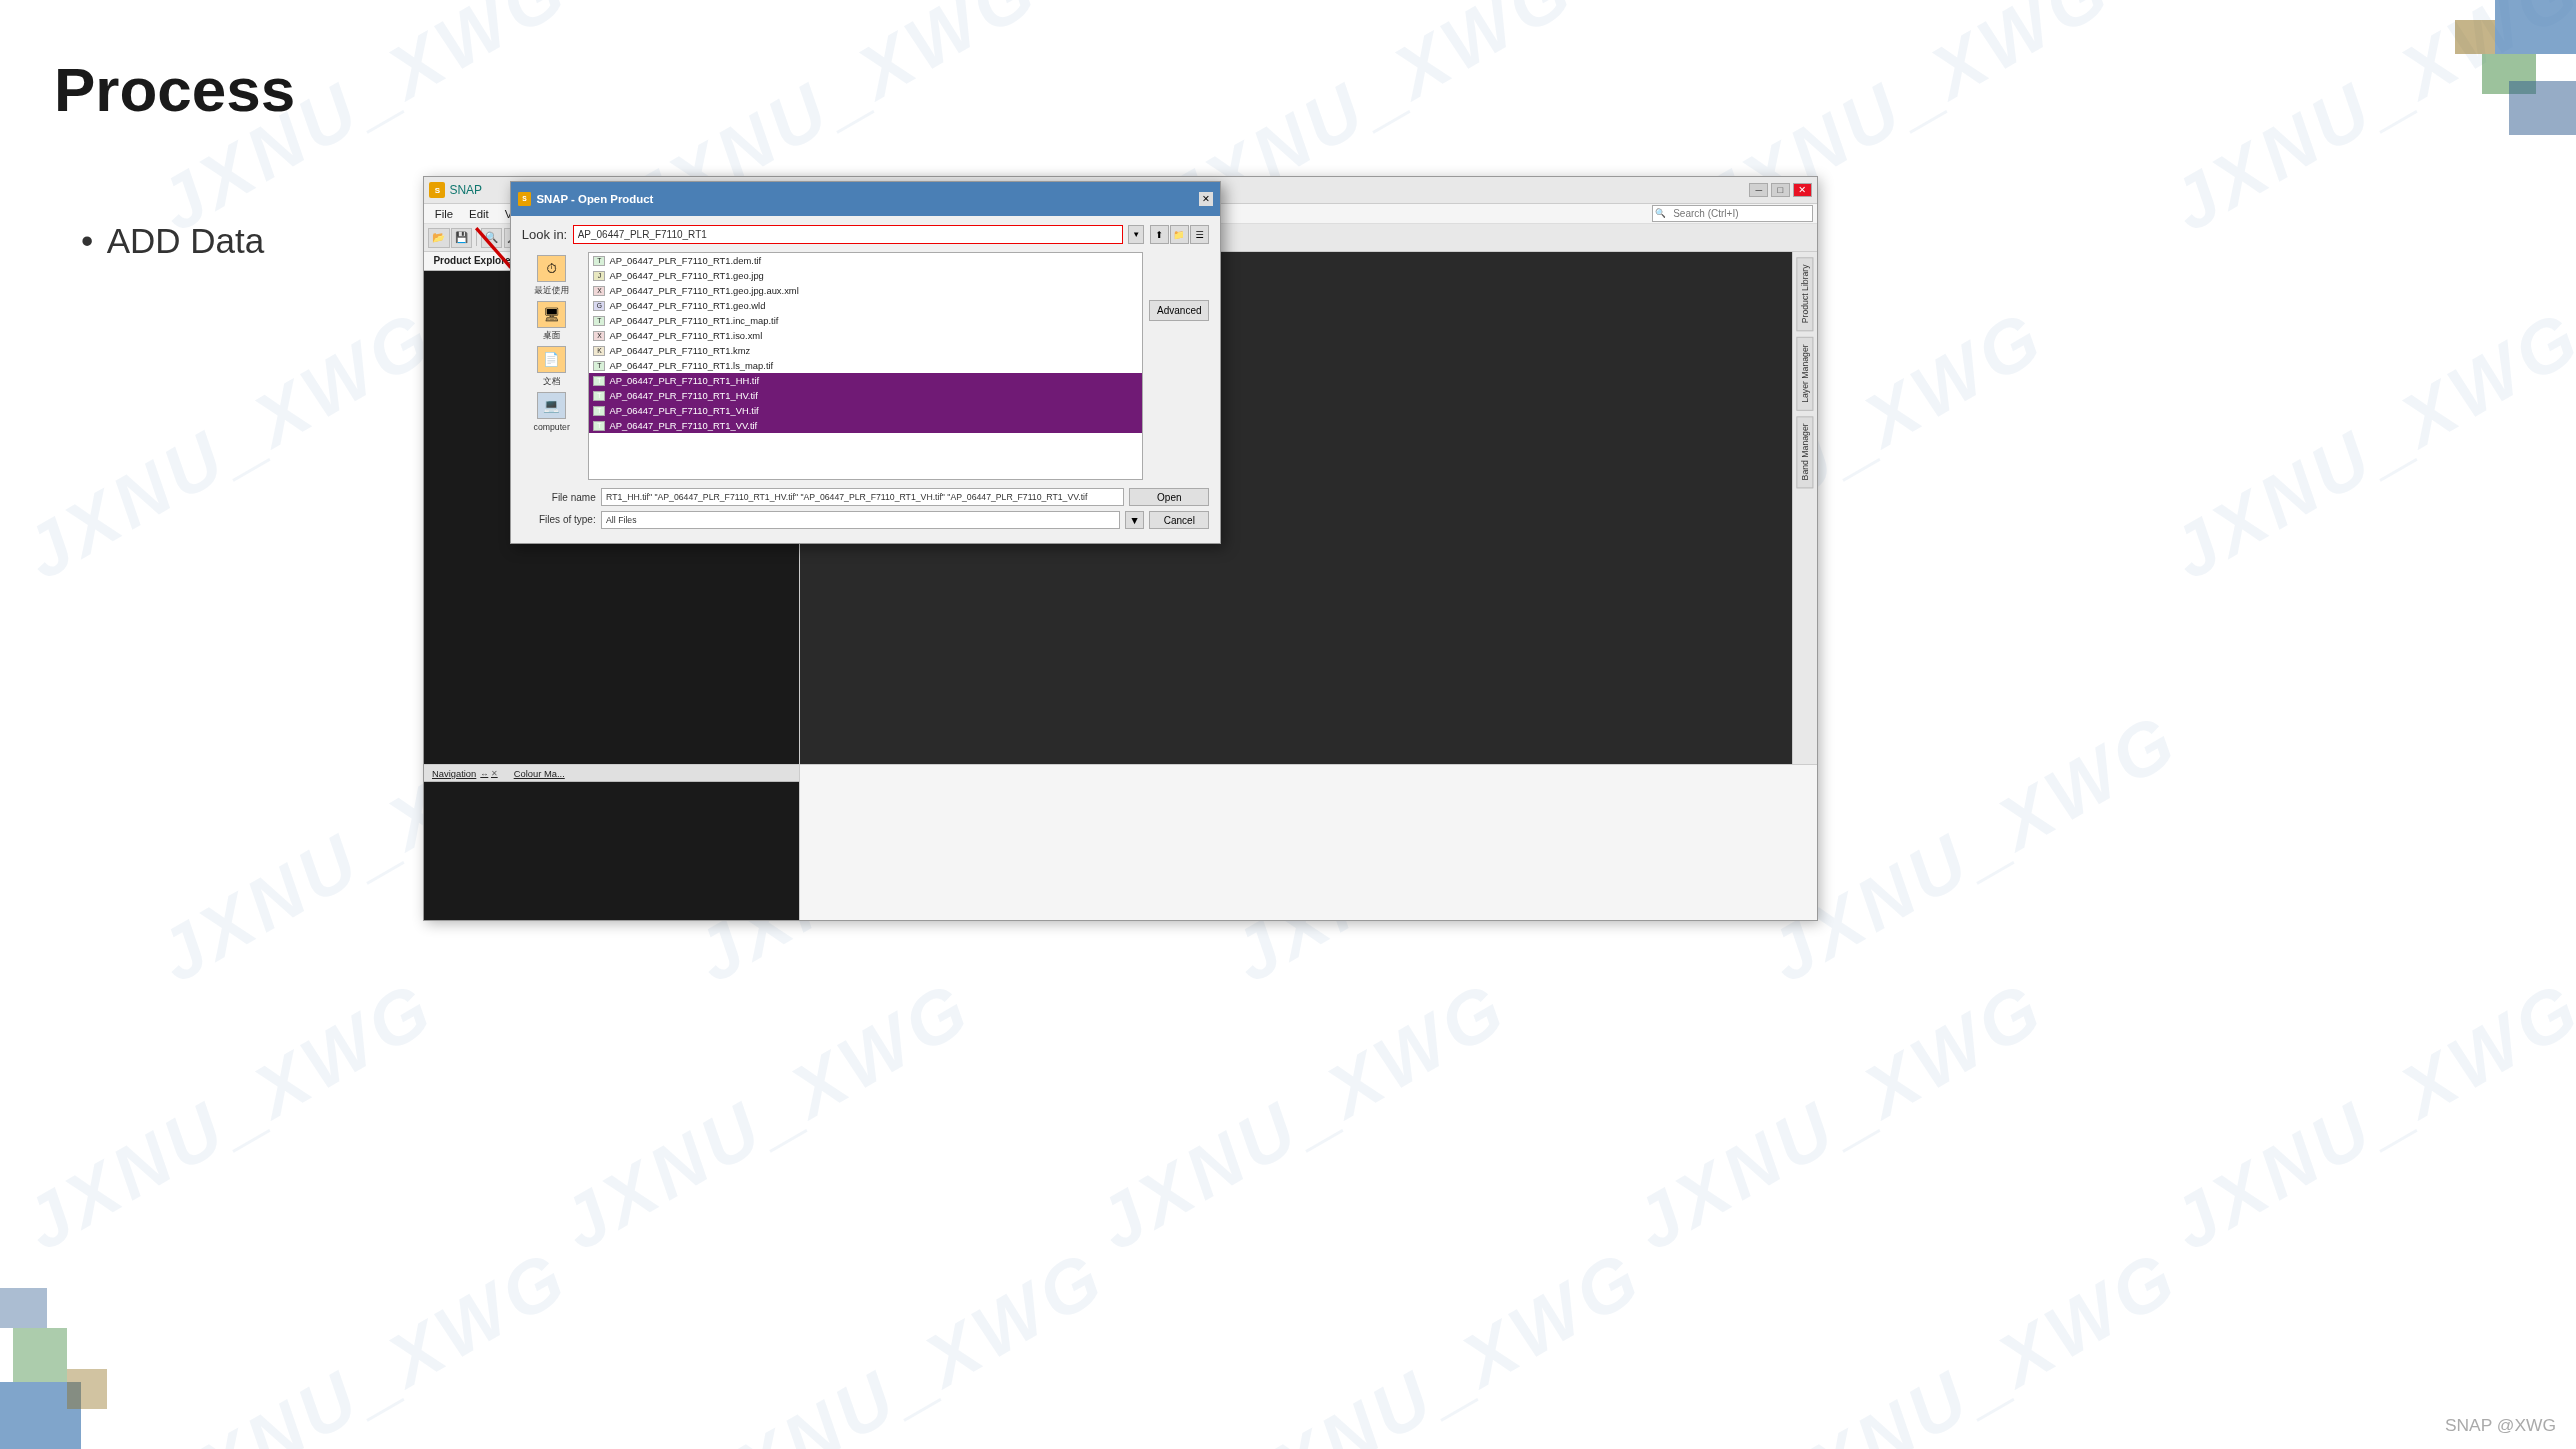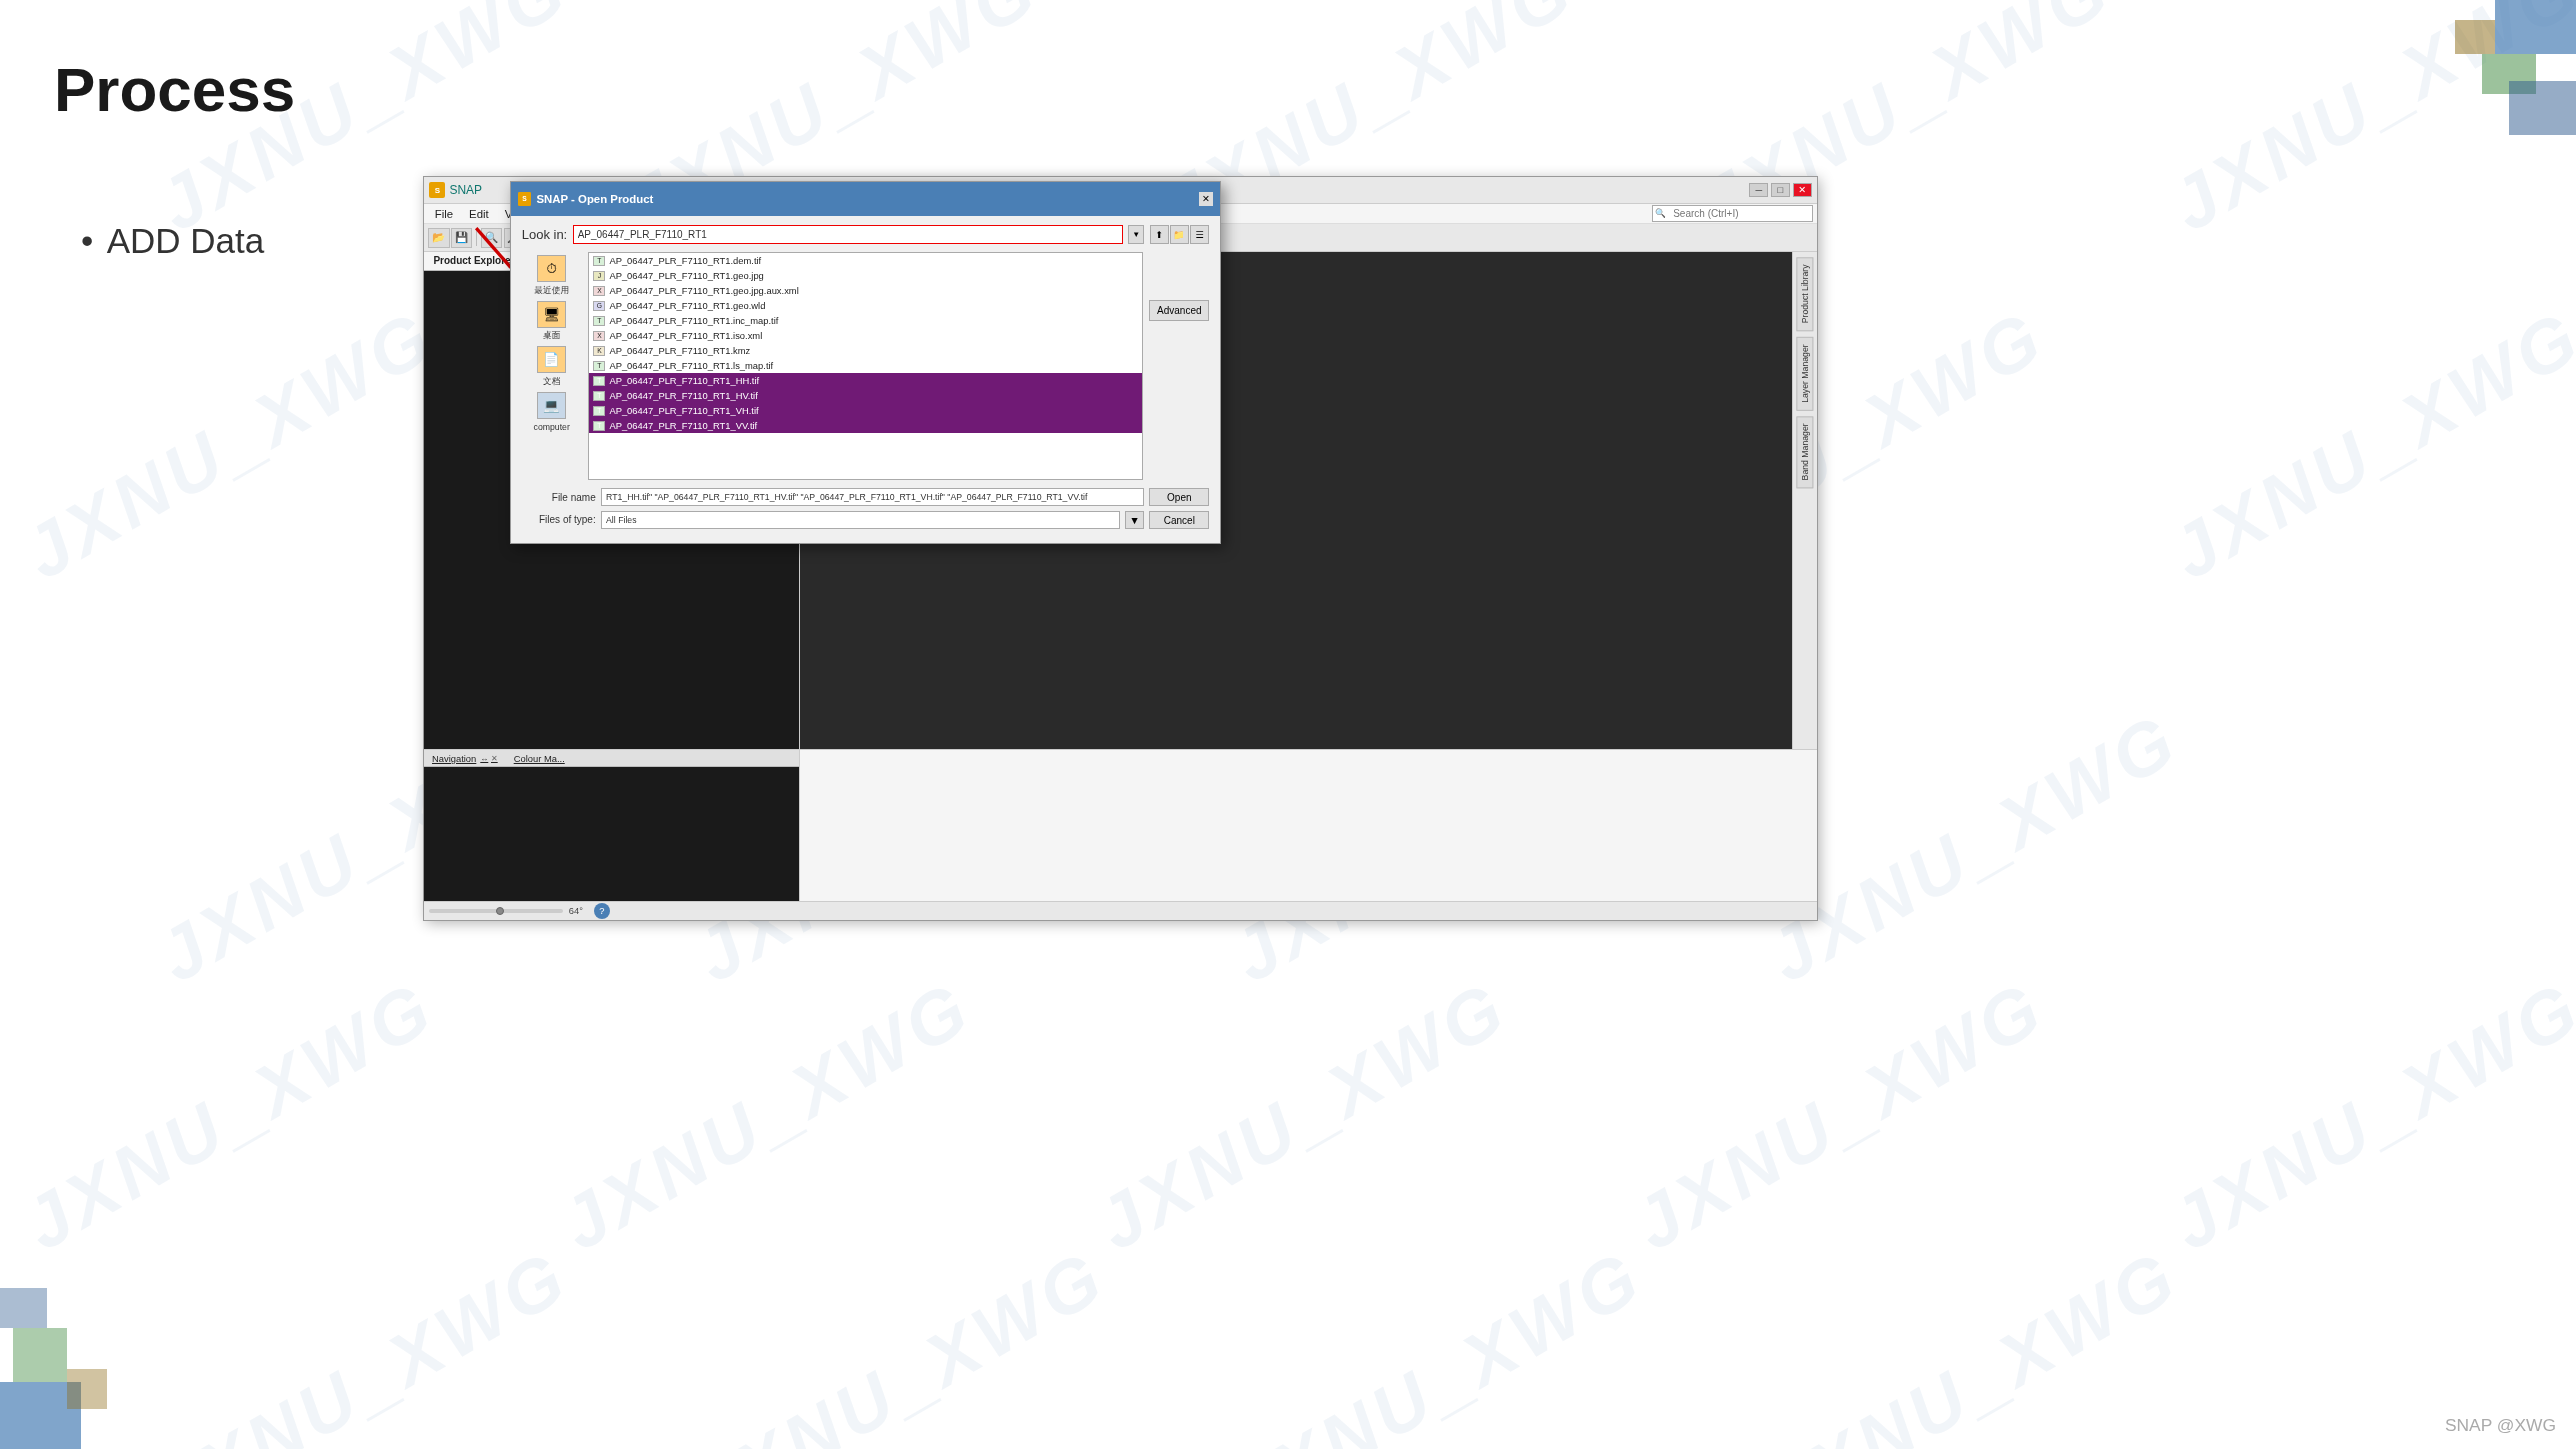--- a/index.html
+++ b/index.html
@@ -569,21 +569,21 @@
       width: 19px;
       height: 17.4px;
       background: #ddd;
       border: 0.7px solid #aaa;
       display: flex;
       align-items: center;
       justify-content: center;
       cursor: pointer;
     }
     .dialog-open-btn {
-      width: 60px;
+      width: 80px;
       height: 17.4px;
       background: #e0e0e0;
       border: 0.7px solid #aaa;
       font-size: 10px;
       cursor: pointer;
       text-align: center;
       line-height: 17.4px;
     }
     .dialog-cancel-btn {
       width: 60px;
@@ -790,29 +790,20 @@
           </div>
           <div class="nav-panel-tab">
             <span>Colour Ma...</span>
           </div>
         </div>
         <div class="nav-panel-content"></div>
       </div>
       <div class="colour-panel"></div>
     </div>
 
-    <div class="snap-statusbar">
-      <div class="status-slider">
-        <div class="status-slider-thumb"></div>
-      </div>
-      <span>64°</span>
-      <div style="width:16px;height:16px;background:#4a7fb5;border-radius:50%;display:flex;align-items:center;justify-content:center;color:white;font-size:9.4px;cursor:pointer;margin-left:5.4px">
-        <span>?</span>
-      </div>
-    </div>
   </div>
 </div>
 
 <svg class="red-arrow" viewBox="0 0 400 400" xmlns="http://www.w3.org/2000/svg">
   <defs>
     <marker id="arrowhead" markerWidth="10" markerHeight="7" refX="10" refY="3.5" orient="auto">
       <polygon points="0 0, 10 3.5, 0 7" fill="#cc0000"></polygon>
     </marker>
   </defs>
   <line x1="60" y1="60" x2="280" y2="310" stroke="#cc0000" stroke-width="5" marker-end="url(#arrowhead)"></line>

